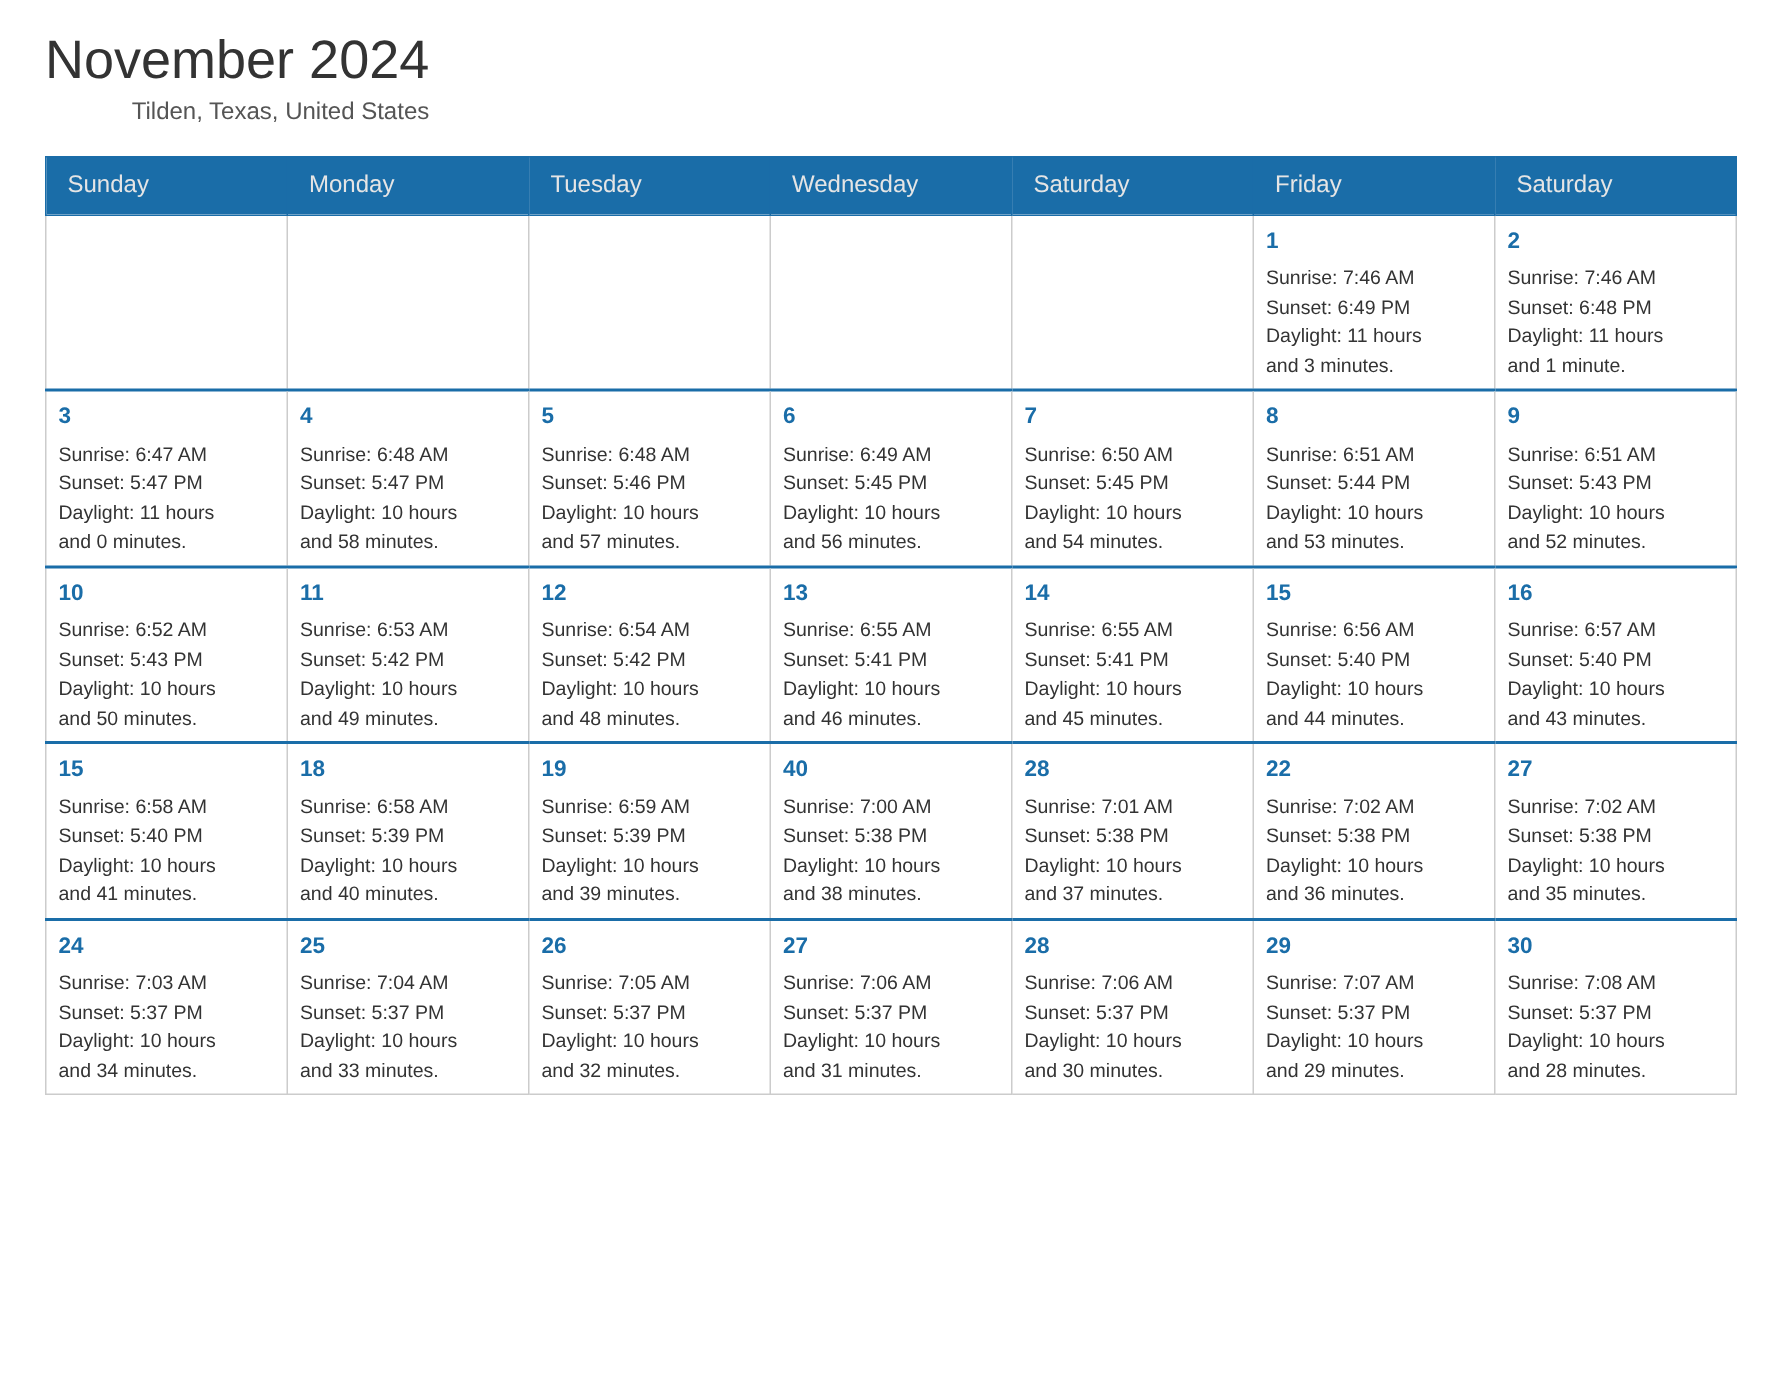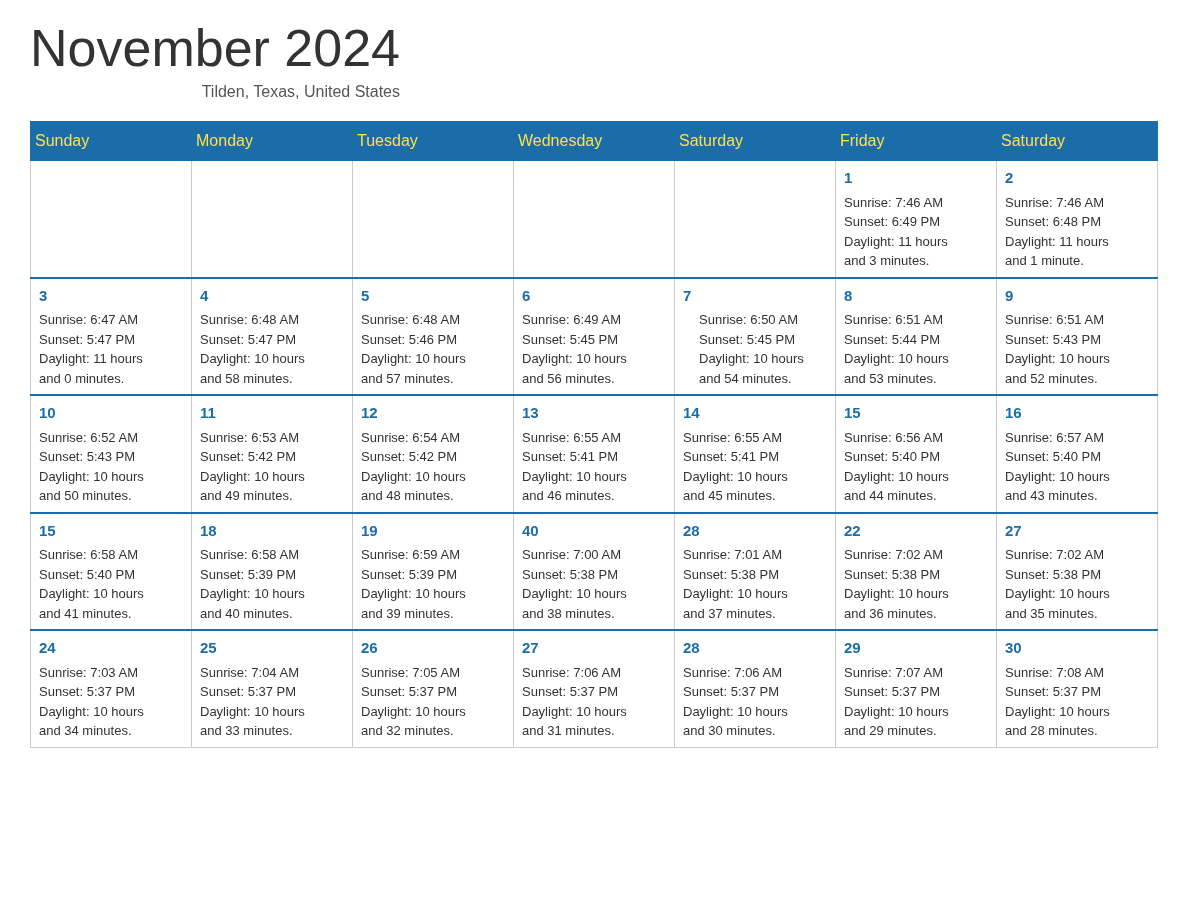--- a/index.html
+++ b/index.html
@@ -37,39 +37,39 @@
       align-items: center;
     }
     .logo-wrapper {
       display: flex;
       flex-direction: column;
     }
     .title-block {
       text-align: right;
     }
     .month-title {
-      font-size: 52px;
+      font-size: 36px;
       font-weight: normal;
       color: #333;
       line-height: 1.1;
     }
     .location-title {
       font-size: 16px;
       color: #555;
       margin-top: 6px;
     }
     .calendar {
       width: 100%;
       border-collapse: collapse;
       border: 1px solid #aaa;
     }
     .calendar th {
       background-color: #1a6da8;
-      color: #fde047;
-      padding: 10px 4px;
+      color: #e5e5e5;
+      padding: 10px 14px;
       text-align: left;
       font-size: 16px;
       font-weight: normal;
       border: 1px solid #1a6da8;
     }
     .calendar td {
       vertical-align: top;
       padding: 6px 8px;
       border: 1px solid #ccc;
       width: calc(100% / 7);
@@ -163,21 +163,21 @@
         </td>
         <td>
           <span class="day-number">6</span>
           <div class="day-info" style="white-space: pre-line;">Sunrise: 6:49 AM
 Sunset: 5:45 PM
 Daylight: 10 hours
 and 56 minutes.</div>
         </td>
         <td>
           <span class="day-number">7</span>
-          <div class="day-info" style="white-space: pre-line; margin-left: 16px;">Sunrise: 6:50 AM
+          <div class="day-info" style="white-space: pre-line;">Sunrise: 6:50 AM
 Sunset: 5:45 PM
 Daylight: 10 hours
 and 54 minutes.</div>
         </td>
         <td>
           <span class="day-number">8</span>
           <div class="day-info" style="white-space: pre-line;">Sunrise: 6:51 AM
 Sunset: 5:44 PM
 Daylight: 10 hours
 and 53 minutes.</div>

